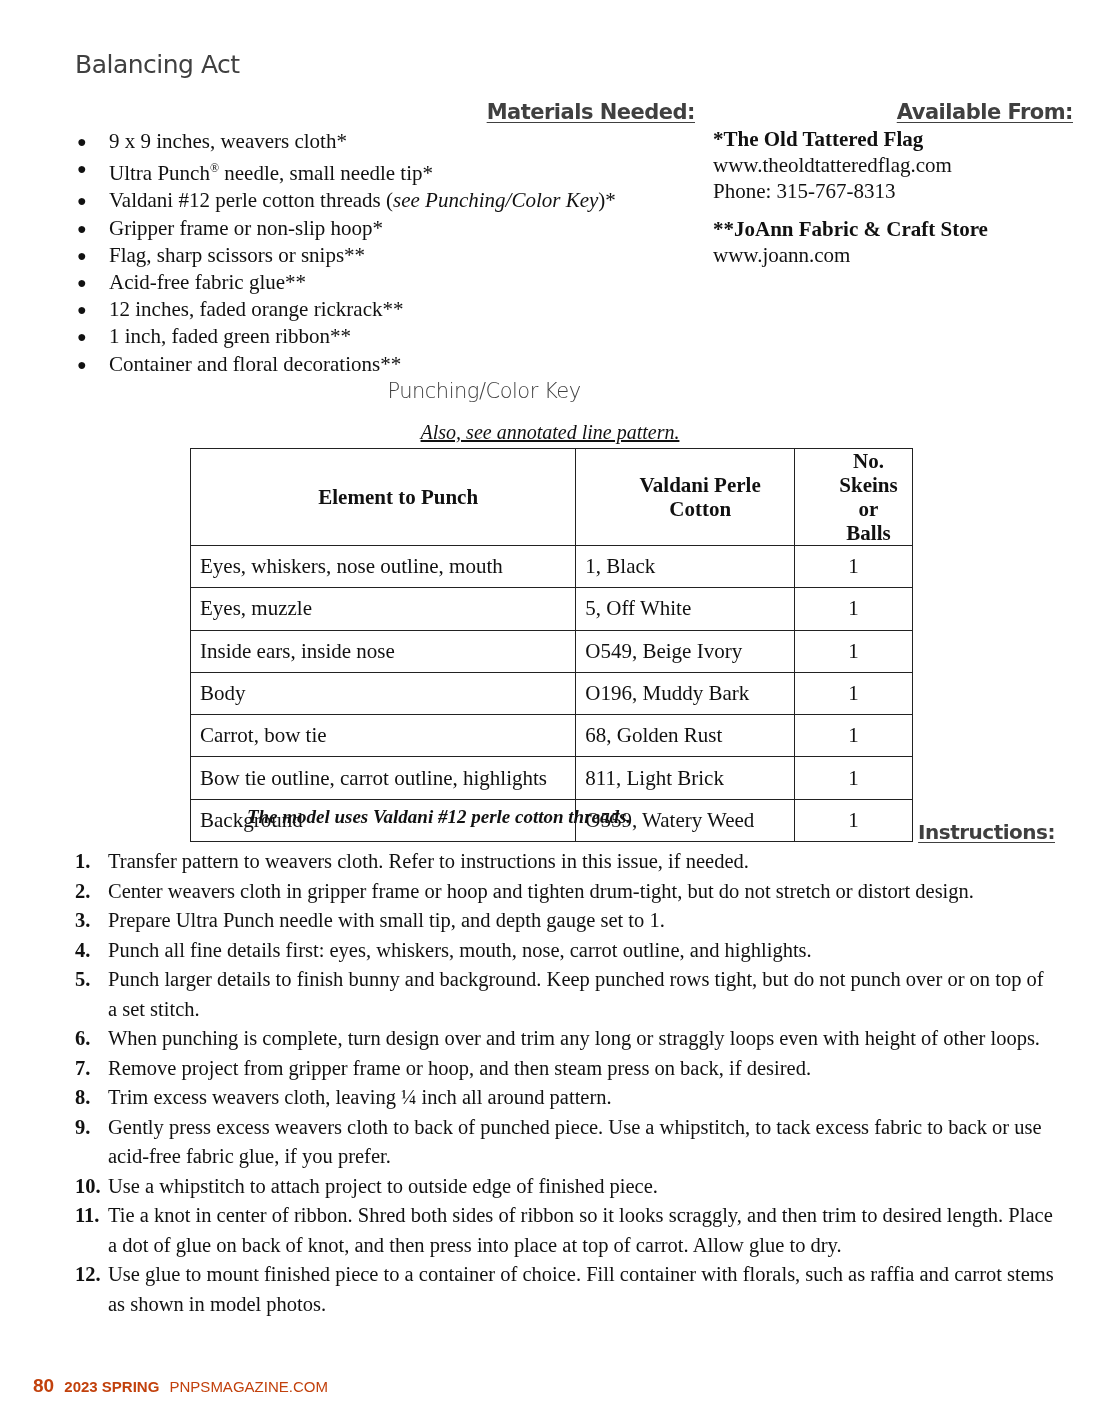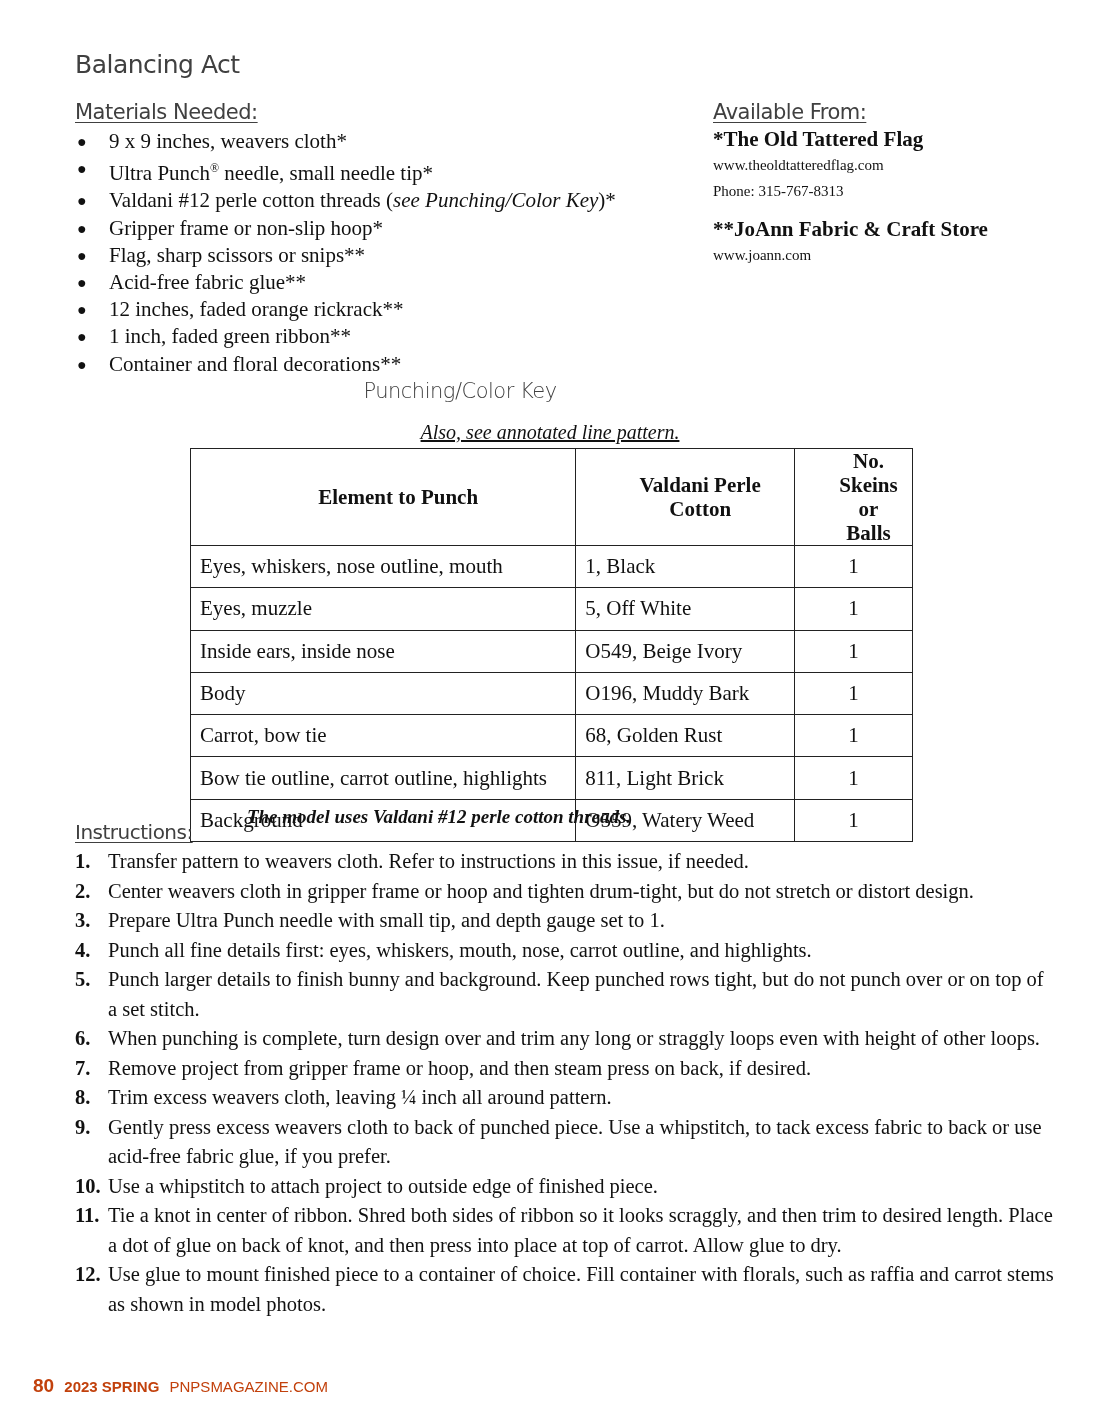--- a/index.html
+++ b/index.html
@@ -1,30 +1,30 @@
 <!DOCTYPE html>
 <html><head>
 <meta charset="utf-8">
 <style>
   html, body { margin: 0; padding: 0; background: #ffffff; }
   body { width: 1100px; height: 1423px; position: relative; overflow: hidden; color: #111; font-family: "Liberation Serif", serif; }
   .hand { font-family: "DejaVu Sans", sans-serif; font-weight: 300; letter-spacing: -0.5px; color: #404040; }
   #title { position: absolute; left: 75px; top: 50px; font-size: 25px; margin: 0; font-weight: normal; }
   #materials { position: absolute; left: 75px; top: 100px; width: 620px; }
-  .section-head { font-size: 21px; text-decoration: underline; text-underline-offset: 3px; text-decoration-thickness: 1px; margin: 0 0 4px 0; font-weight: normal; }
+  .section-head { font-size: 21px; text-decoration: underline; text-underline-offset: 3px; text-decoration-thickness: 1px; margin: 0 0 4px 0; font-weight: bold; text-align: right; }
   ul.mat { list-style: none; margin: 0; padding: 0; }
   ul.mat li { position: relative; font-size: 21px; line-height: 27.2px; padding-left: 34px; }
   ul.mat li .bullet { position: absolute; left: 2px; top: 0; font-size: 16px; }
   ul.mat li sup { font-size: 12px; }
   #avail { position: absolute; left: 713px; top: 100px; width: 360px; }
   #avail .section-head { margin-bottom: 2px; }
   .vendor-name { font-size: 21px; font-weight: bold; line-height: 26px; }
-  .vendor-line { font-size: 15px; line-height: 26px; }
+  .vendor-line { font-size: 21px; line-height: 26px; }
   .vendor { margin-bottom: 12px; }
-  #keytitle { position: absolute; left: 0; width: 920px; top: 379px; text-align: center; font-size: 21px; }
+  #keytitle { position: absolute; left: 0; width: 920px; top: 379px; text-align: center; font-size: 21px; padding-left: 24px; }
   #keynote { position: absolute; left: 0; width: 1100px; top: 421px; text-align: center; font-size: 20px; font-style: italic; text-decoration: underline; }
   table#key { position: absolute; left: 190px; top: 448px; width: 723px; border-collapse: collapse; font-size: 21px; }
   #key th, #key td { border: 1px solid #222; padding: 0 9px; }
   #key th { font-weight: bold; height: 52px; line-height: 24px; text-align: center; padding-left: 39px; }
   #key td { height: 41.3px; }
   #key td.num { text-align: center; }
   #key col.c1 { width: 386px; } #key col.c2 { width: 219px; } #key col.c3 { width: 118px; }
   #keyfoot { position: absolute; left: 0; width: 878px; top: 806px; text-align: center; font-size: 19px; font-style: italic; font-weight: bold; padding-left: 0px; }
   #instr { position: absolute; left: 75px; top: 820px; width: 980px; }
   #instr .section-head { font-size: 20px; margin: 0 0 3px 0; }

